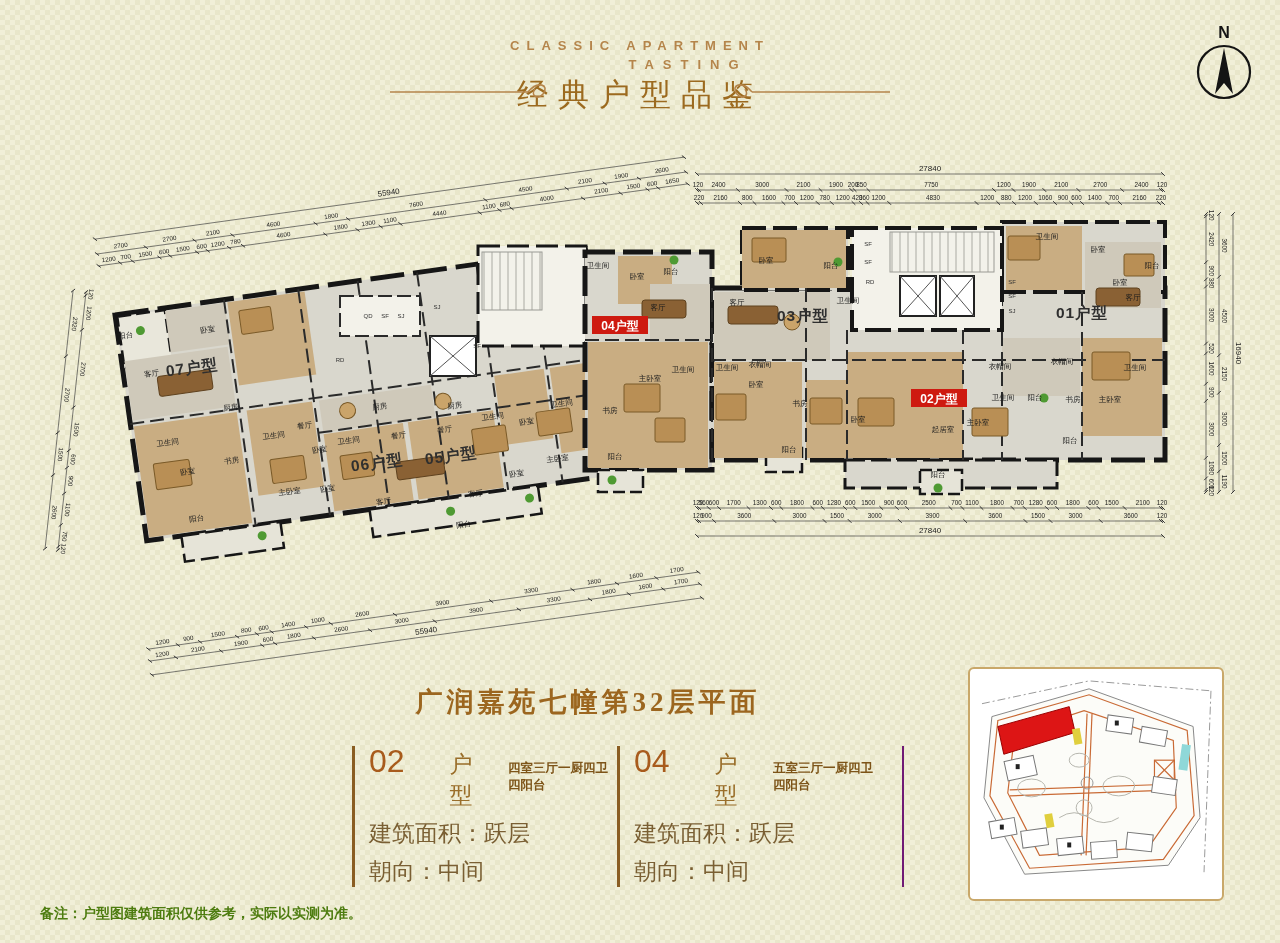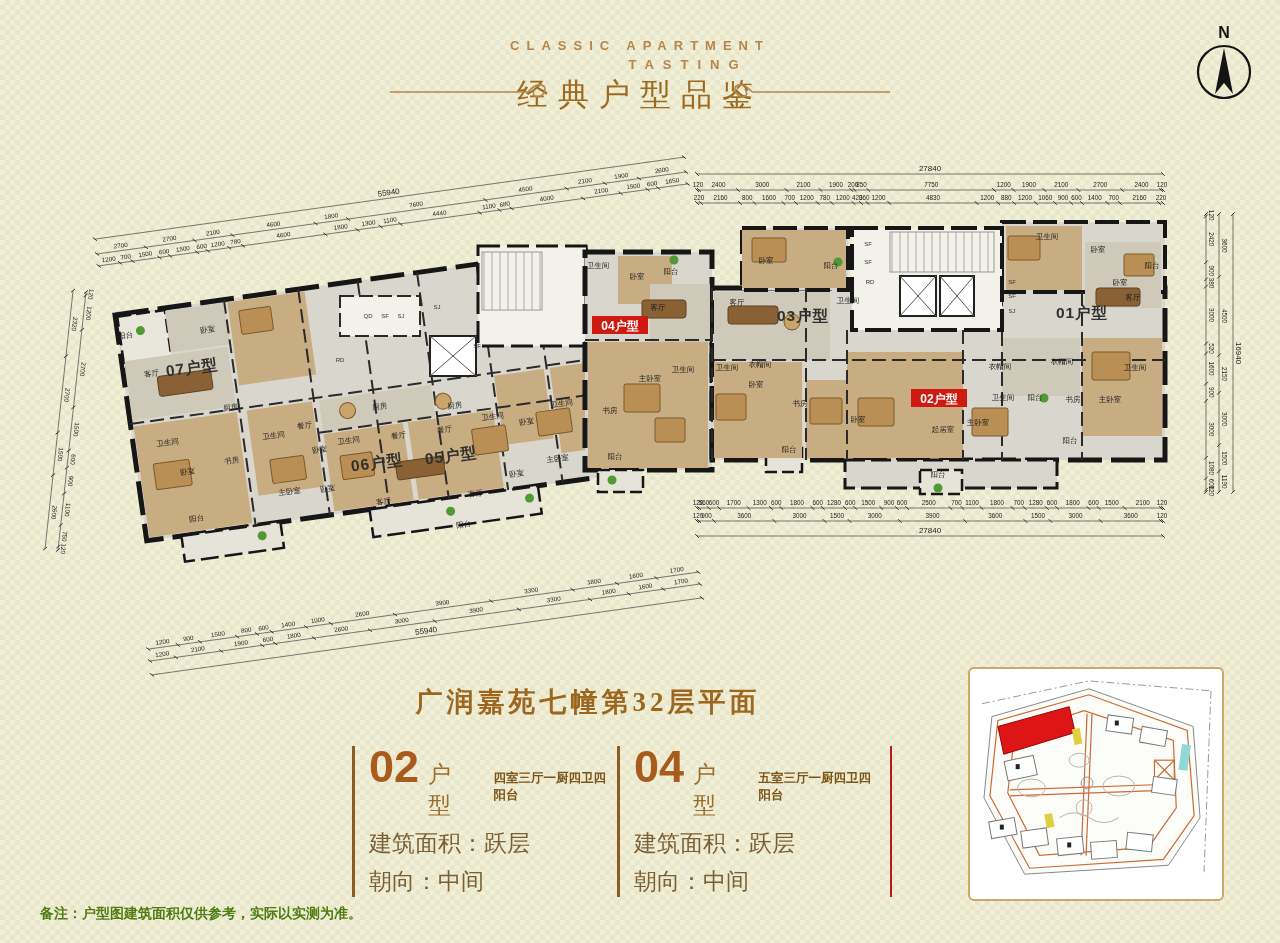--- a/index.html
+++ b/index.html
@@ -18,24 +18,24 @@
   .hdr-cn{position:absolute;top:74px;left:0;width:1280px;text-align:center;
     color:#9c6a1f;font-size:31px;letter-spacing:10px;font-family:"Liberation Serif", serif;font-weight:normal;}
   .flourish{position:absolute;top:0;left:0;pointer-events:none;}
   .compass{position:absolute;left:1192px;top:22px;width:64px;height:86px;}
   #plan-svg{position:absolute;left:0;top:0;z-index:1;}
   .plan-title{position:absolute;top:684px;left:0;width:1176px;text-align:center;
     color:#9c661f;font-size:27px;font-weight:bold;letter-spacing:4px;
     font-family:"Liberation Serif", serif;z-index:2;}
   .unit-info{position:absolute;top:746px;width:240px;border-left:3px solid #8a5d22;
     padding-left:14px;z-index:2;}
-  .unit-info.second{border-right:2px solid #b91c1c;padding-right:16px;}
+  .unit-info.second{border-right:2px solid #701a75;padding-right:28px;}
   .ui-row{display:flex;align-items:baseline;gap:9px;}
-  .unit-num{font-size:45px;font-weight:bold;color:#a85b1c;line-height:0.95;text-align:right;}
-  .unit-type{font-size:23px;color:#9a6e2a;letter-spacing:5px;font-family:Liberation Sans, sans-serif;}
+  .unit-num{font-size:32px;font-weight:normal;color:#a85b1c;line-height:0.95;text-align:right;}
+  .unit-type{font-size:23px;color:#9a6e2a;letter-spacing:5px;font-family:Liberation Sans, sans-serif;margin-left:36px;}
   .unit-desc{font-size:12.5px;font-weight:bold;color:#7d5418;}
   .unit-line{font-size:23px;color:#7a5f33;font-family:Liberation Serif, serif;margin-top:7px;}
   .note{position:absolute;left:40px;top:905px;font-size:14px;font-weight:bold;color:#4d7c0f;z-index:2;}
   .siteplan{position:absolute;left:968px;top:667px;width:252px;height:230px;
     background:#ffffff;border:2px solid #c9a86a;border-radius:6px;z-index:2;}
 </style>
 </head>
 <body>
 
 <div class="hdr-en">CLASSIC APARTMENT</div>

